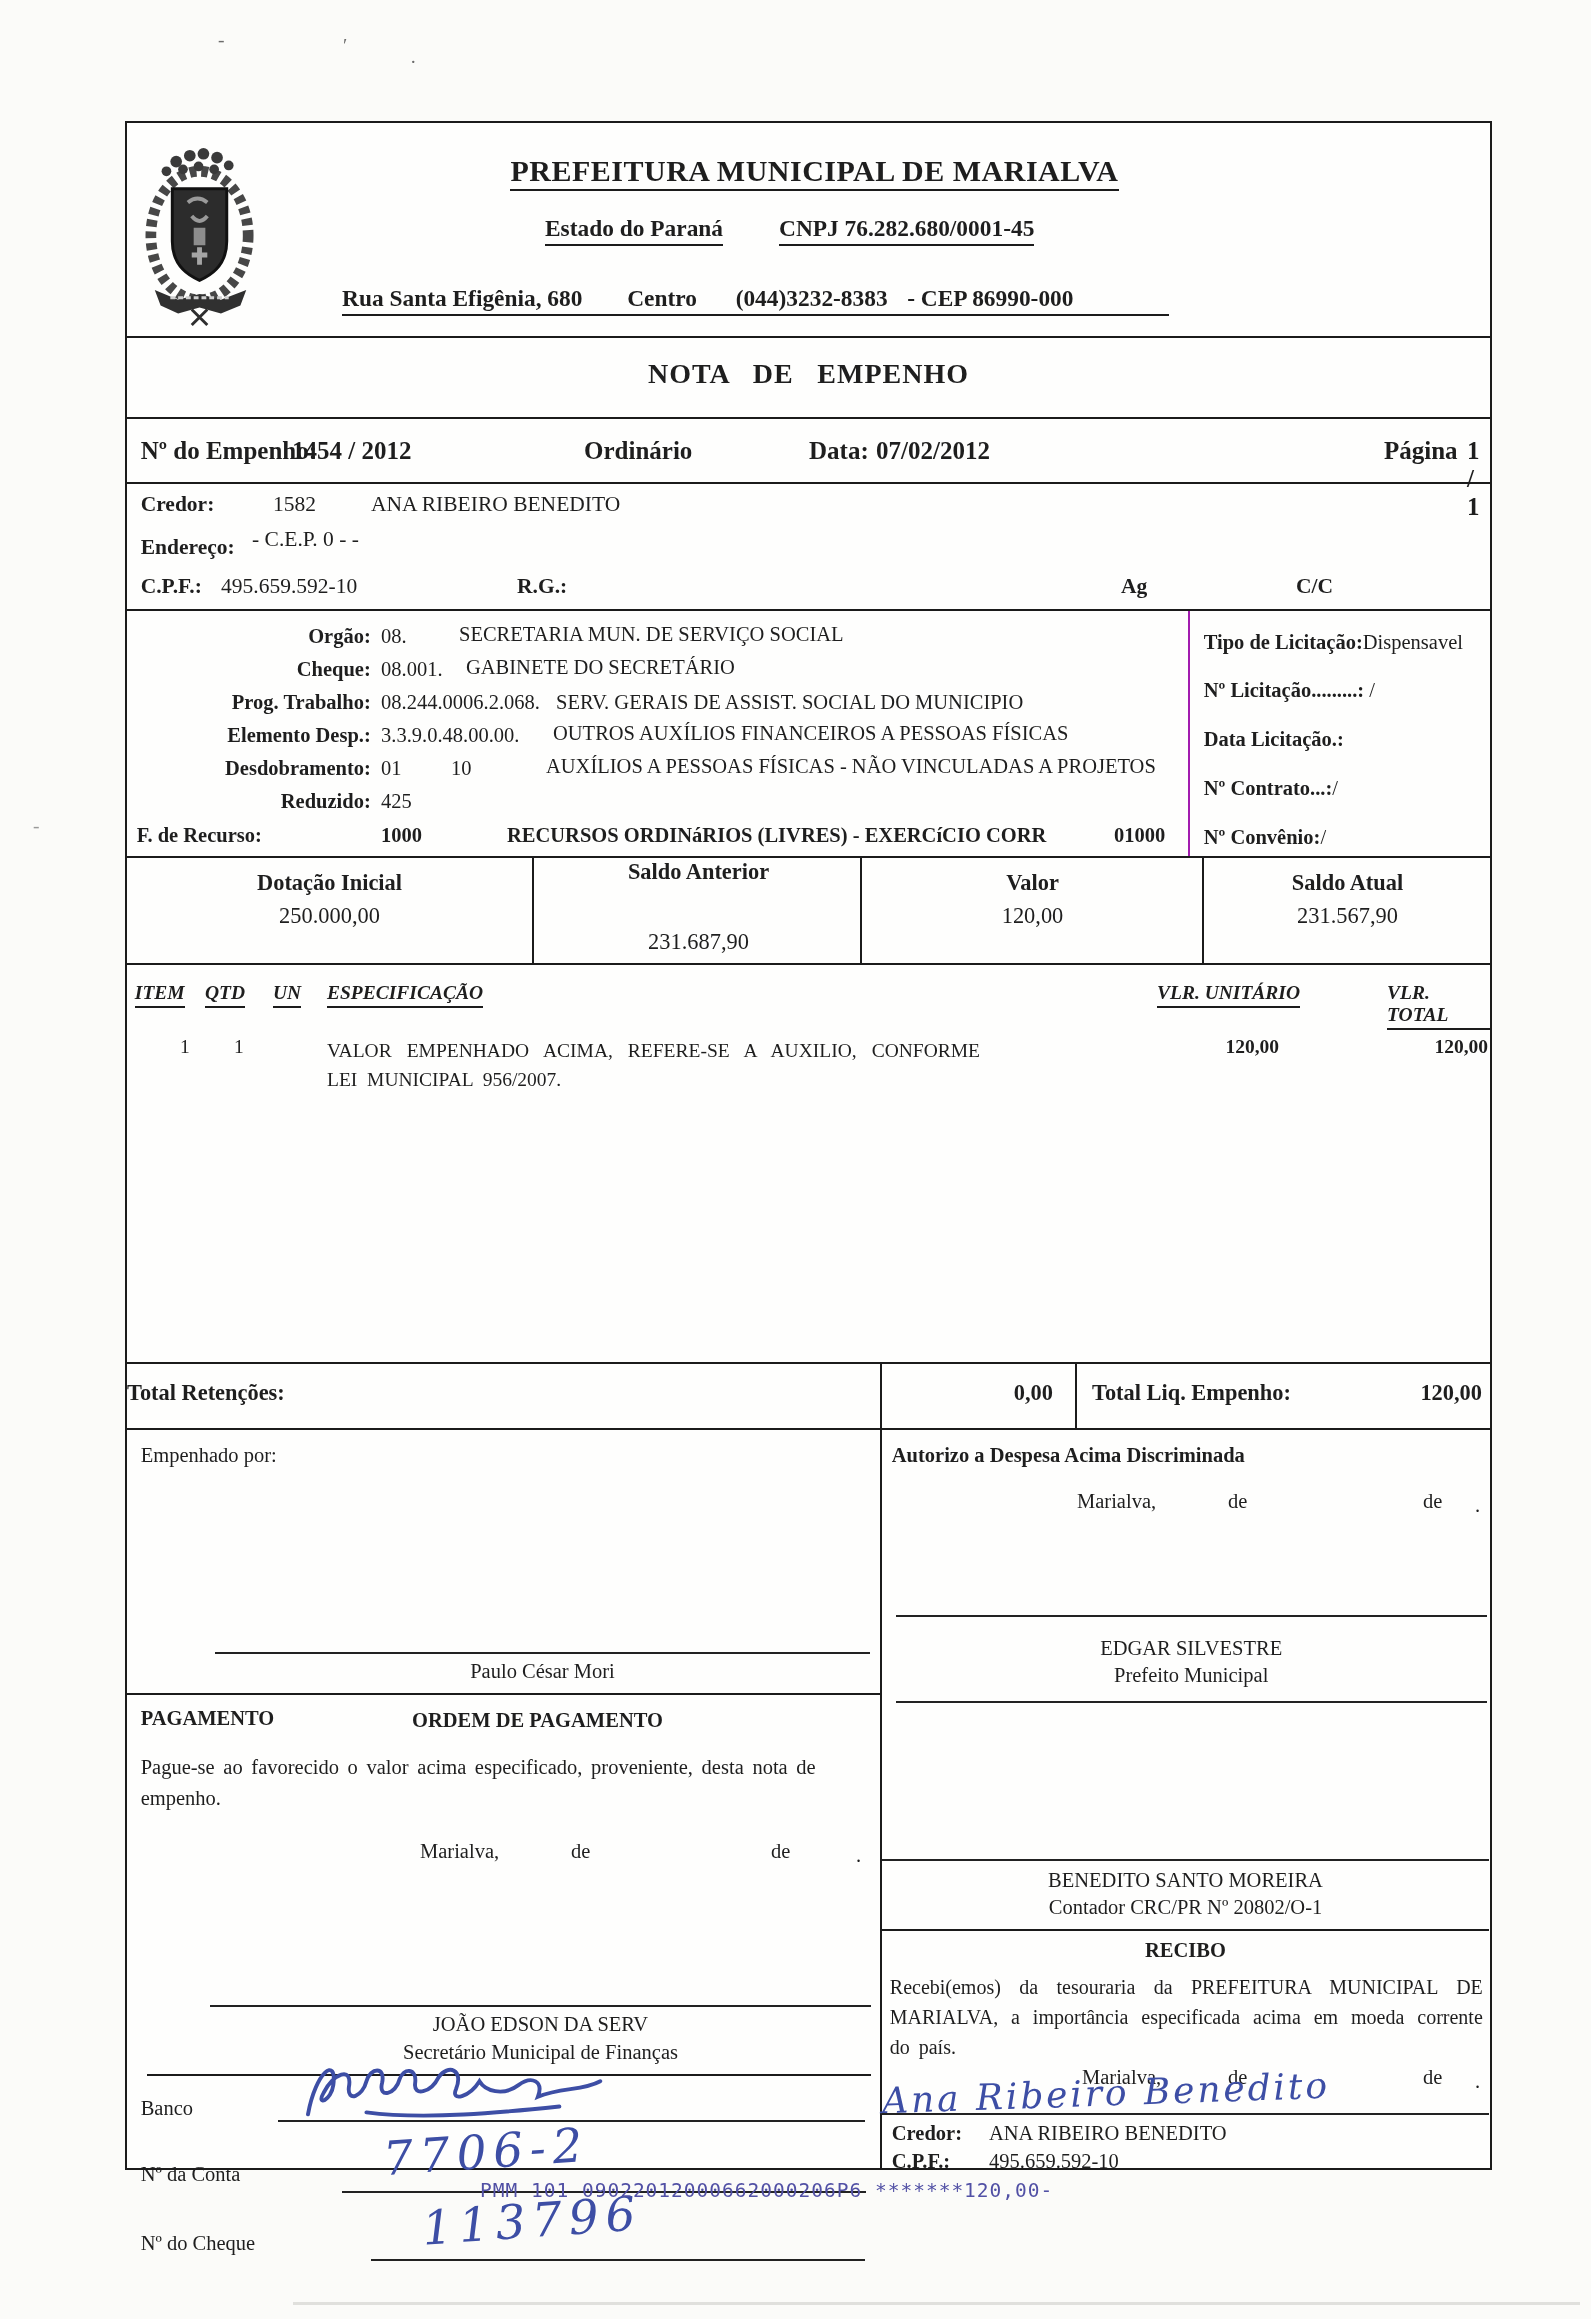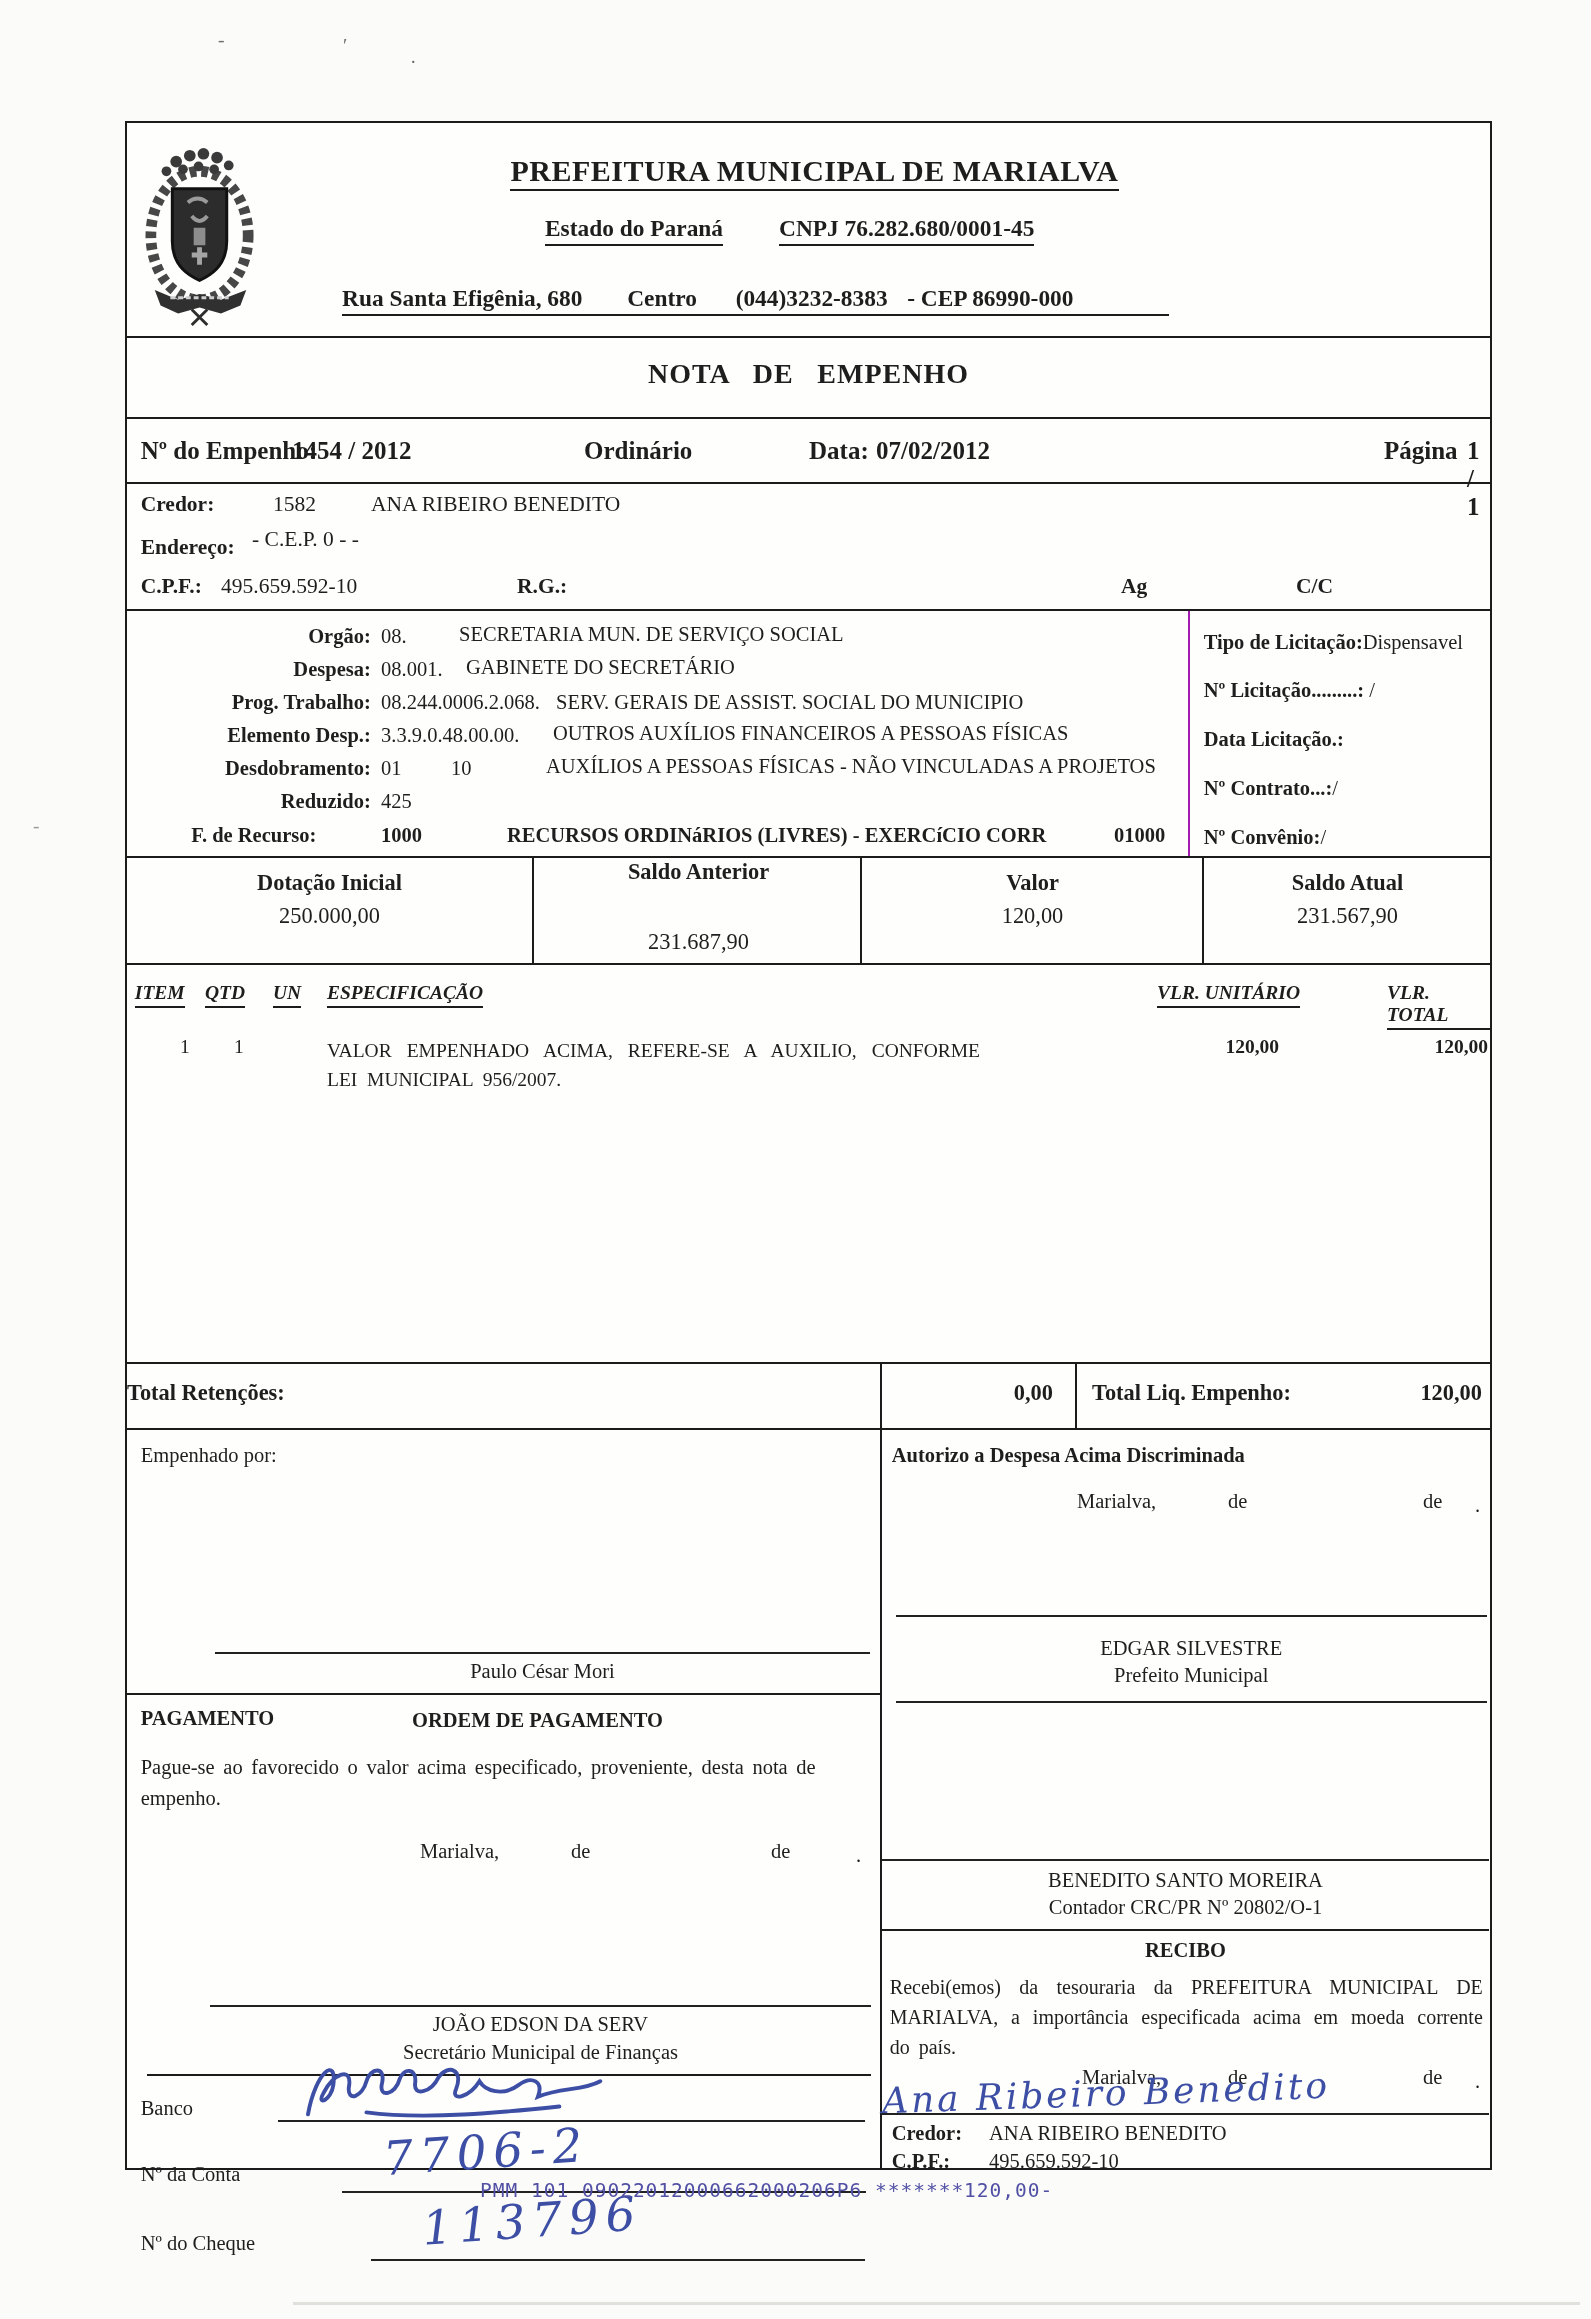--- a/index.html
+++ b/index.html
@@ -118,41 +118,41 @@
       <span class="abs b" style="left:994px;top:90px;">Ag</span>
       <span class="abs b" style="left:1169px;top:90px;">C/C</span>
     </div>
 
     <div class="sec tdiv2" style="top:486px;height:248px;font-size:20.5px;">
 
       <span class="abs b" style="left:9.8px;top:13.7px;width:234px;text-align:right;">Orgão:</span>
       <span class="abs" style="left:254px;top:13.7px;">08.</span>
       <span class="abs" style="left:332px;top:11.7px;">SECRETARIA MUN. DE SERVIÇO SOCIAL</span>
 
-      <span class="abs b" style="left:9.8px;top:47px;width:234px;text-align:right;">Despesa:</span>
+      <span class="abs b" style="left:9.8px;top:47px;width:234px;text-align:right;">Cheque:</span>
       <span class="abs" style="left:254px;top:47px;">08.001.</span>
       <span class="abs" style="left:339px;top:45px;">GABINETE DO SECRETÁRIO</span>
 
       <span class="abs b" style="left:9.8px;top:80px;width:234px;text-align:right;">Prog. Trabalho:</span>
       <span class="abs" style="left:254px;top:80px;">08.244.0006.2.068.</span>
       <span class="abs" style="left:429px;top:80px;">SERV. GERAIS DE ASSIST. SOCIAL DO MUNICIPIO</span>
 
       <span class="abs b" style="left:9.8px;top:113px;width:234px;text-align:right;">Elemento Desp.:</span>
       <span class="abs" style="left:254px;top:113px;">3.3.9.0.48.00.00.</span>
       <span class="abs" style="left:426px;top:111px;">OUTROS AUXÍLIOS FINANCEIROS A PESSOAS FÍSICAS</span>
 
       <span class="abs b" style="left:9.8px;top:146px;width:234px;text-align:right;">Desdobramento:</span>
       <span class="abs" style="left:254px;top:146px;">01</span>
       <span class="abs" style="left:324px;top:146px;">10</span>
       <span class="abs" style="left:419px;top:144px;">AUXÍLIOS A PESSOAS FÍSICAS - NÃO VINCULADAS A PROJETOS</span>
 
       <span class="abs b" style="left:9.8px;top:179px;width:234px;text-align:right;">Reduzido:</span>
       <span class="abs" style="left:254px;top:179px;">425</span>
 
-      <span class="abs b" style="left:9.8px;top:213px;width:234px;text-align:center;">F. de Recurso:</span>
+      <span class="abs b" style="left:9.8px;top:213px;width:234px;text-align:left;">F. de Recurso:</span>
       <span class="abs b" style="left:254px;top:213px;">1000</span>
       <span class="abs b" style="left:380px;top:213px;">RECURSOS ORDINáRIOS (LIVRES) - EXERCíCIO CORR</span>
       <span class="abs b" style="left:987px;top:213px;">01000</span>
 
       <div class="abs" style="left:1061px;top:0;bottom:0;width:300px;border-left:2px solid #a21caf;">
         <span class="abs" style="left:13.7px;top:19.5px;white-space:nowrap;"><span class="b">Tipo de Licitação:</span><span>Dispensavel</span></span>
         <span class="abs" style="left:13.7px;top:68px;white-space:nowrap;"><span class="b">Nº Licitação.........:</span> <span>/</span></span>
         <span class="abs b" style="left:13.7px;top:117px;">Data Licitação.:</span>
         <span class="abs" style="left:13.7px;top:166px;white-space:nowrap;"><span class="b">Nº Contrato...:</span><span>/</span></span>
         <span class="abs" style="left:13.7px;top:215px;white-space:nowrap;"><span class="b">Nº Convênio:</span><span>/</span></span>

